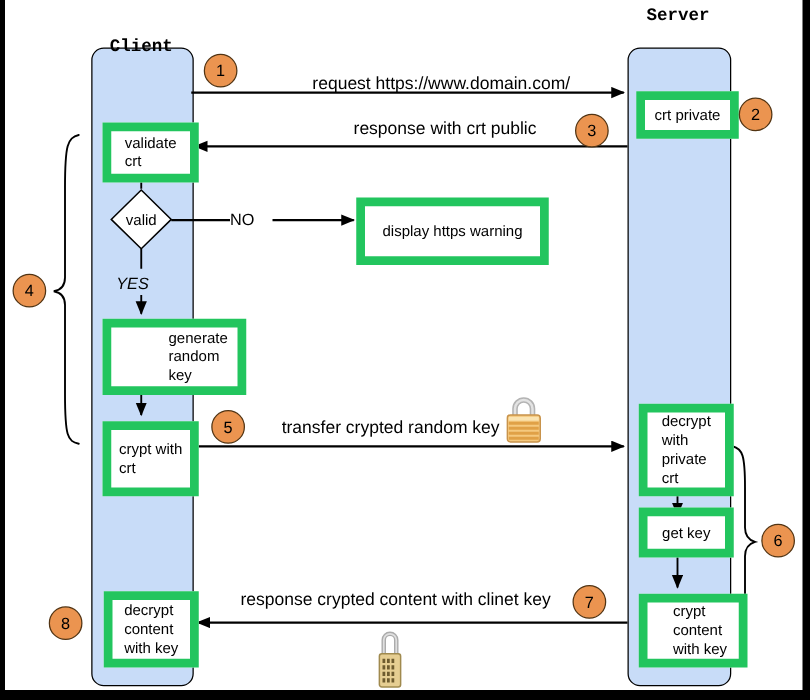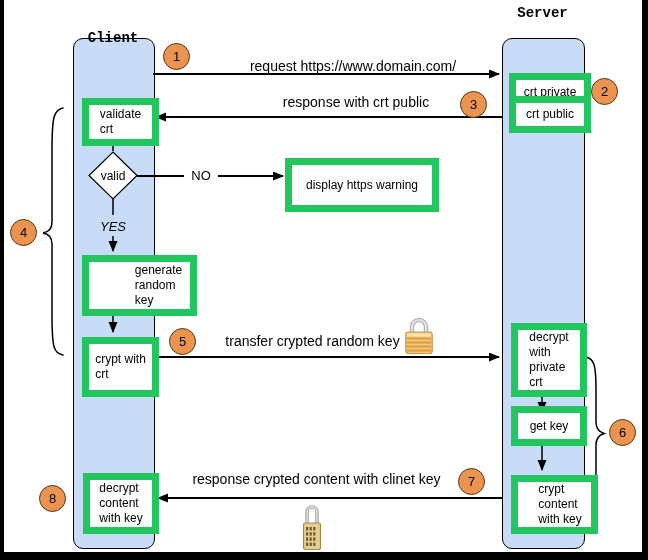--- a/index.html
+++ b/index.html
@@ -23,21 +23,21 @@
 
   .node{
     position:absolute;z-index:3;background:#fff;border:7px solid #22c55e;
     display:flex;align-items:center;justify-content:center;text-align:left;
     font-size:12px;line-height:1.25;white-space:pre-line;
   }
   .label{
     position:absolute;z-index:3;text-align:center;font-size:14px;line-height:16px;
   }
   .small-label{
-    position:absolute;z-index:3;text-align:center;font-size:13px;line-height:14px;
+    position:absolute;z-index:3;text-align:left;font-size:13px;line-height:14px;
   }
   .on-line{background:#fff;}
   .diamond-label{
     position:absolute;z-index:3;text-align:center;font-size:12px;
   }
   .step{
     position:absolute;z-index:4;width:27px;height:27px;border-radius:50%;
     background:#EB9450;border:1.5px solid #523413;box-sizing:border-box;
     display:flex;align-items:center;justify-content:center;font-size:13px;
   }
@@ -93,21 +93,20 @@
   <div class="node" style="left:82px;top:255px;width:63px;height:47px;padding-left:38px;">generate
 random
 key</div>
   <div class="node" style="left:82px;top:337px;width:63px;height:46px;">crypt with
 crt</div>
   <div class="node" style="left:83px;top:473px;width:62px;height:47px;">decrypt
 content
 with key</div>
 
   <div class="node" style="left:509px;top:73px;width:68px;height:24px;">crt private</div>
-  <div class="node" style="left:509px;top:96px;width:68px;height:23px;">crt public</div>
   <div class="node" style="left:511px;top:323px;width:62px;height:60px;">decrypt
 with
 private
 crt</div>
   <div class="node" style="left:511px;top:406px;width:62px;height:26px;">get key</div>
   <div class="node" style="left:511px;top:475px;width:62px;height:45px;padding-left:11px;">crypt
 content
 with key</div>
 
   <div class="label" style="left:190px;top:58px;width:278px;margin-left:24px;">request https://www.domain.com/</div>

